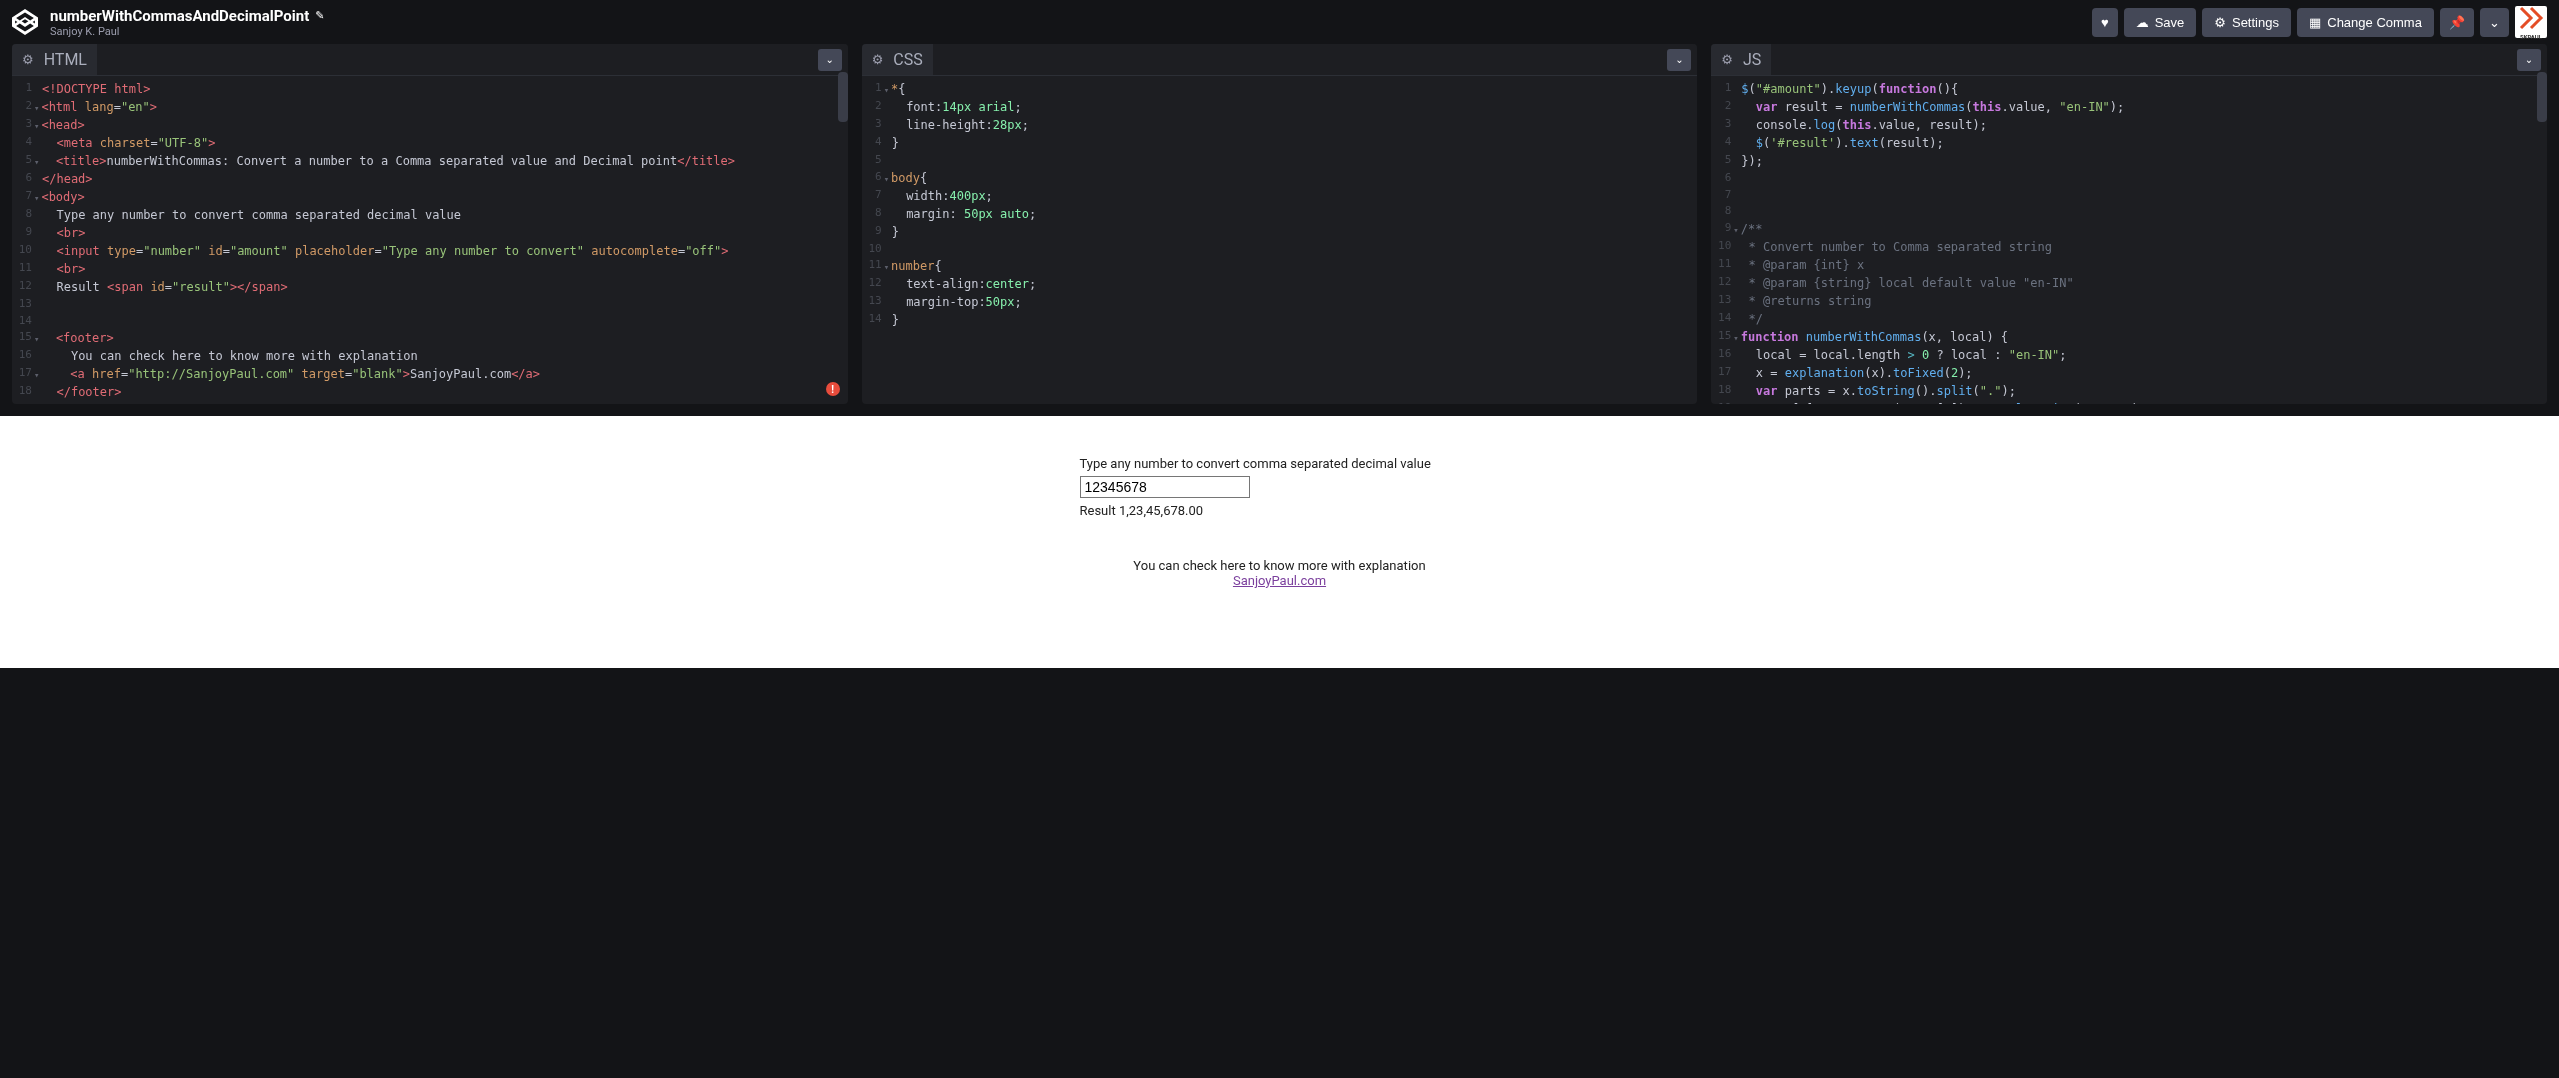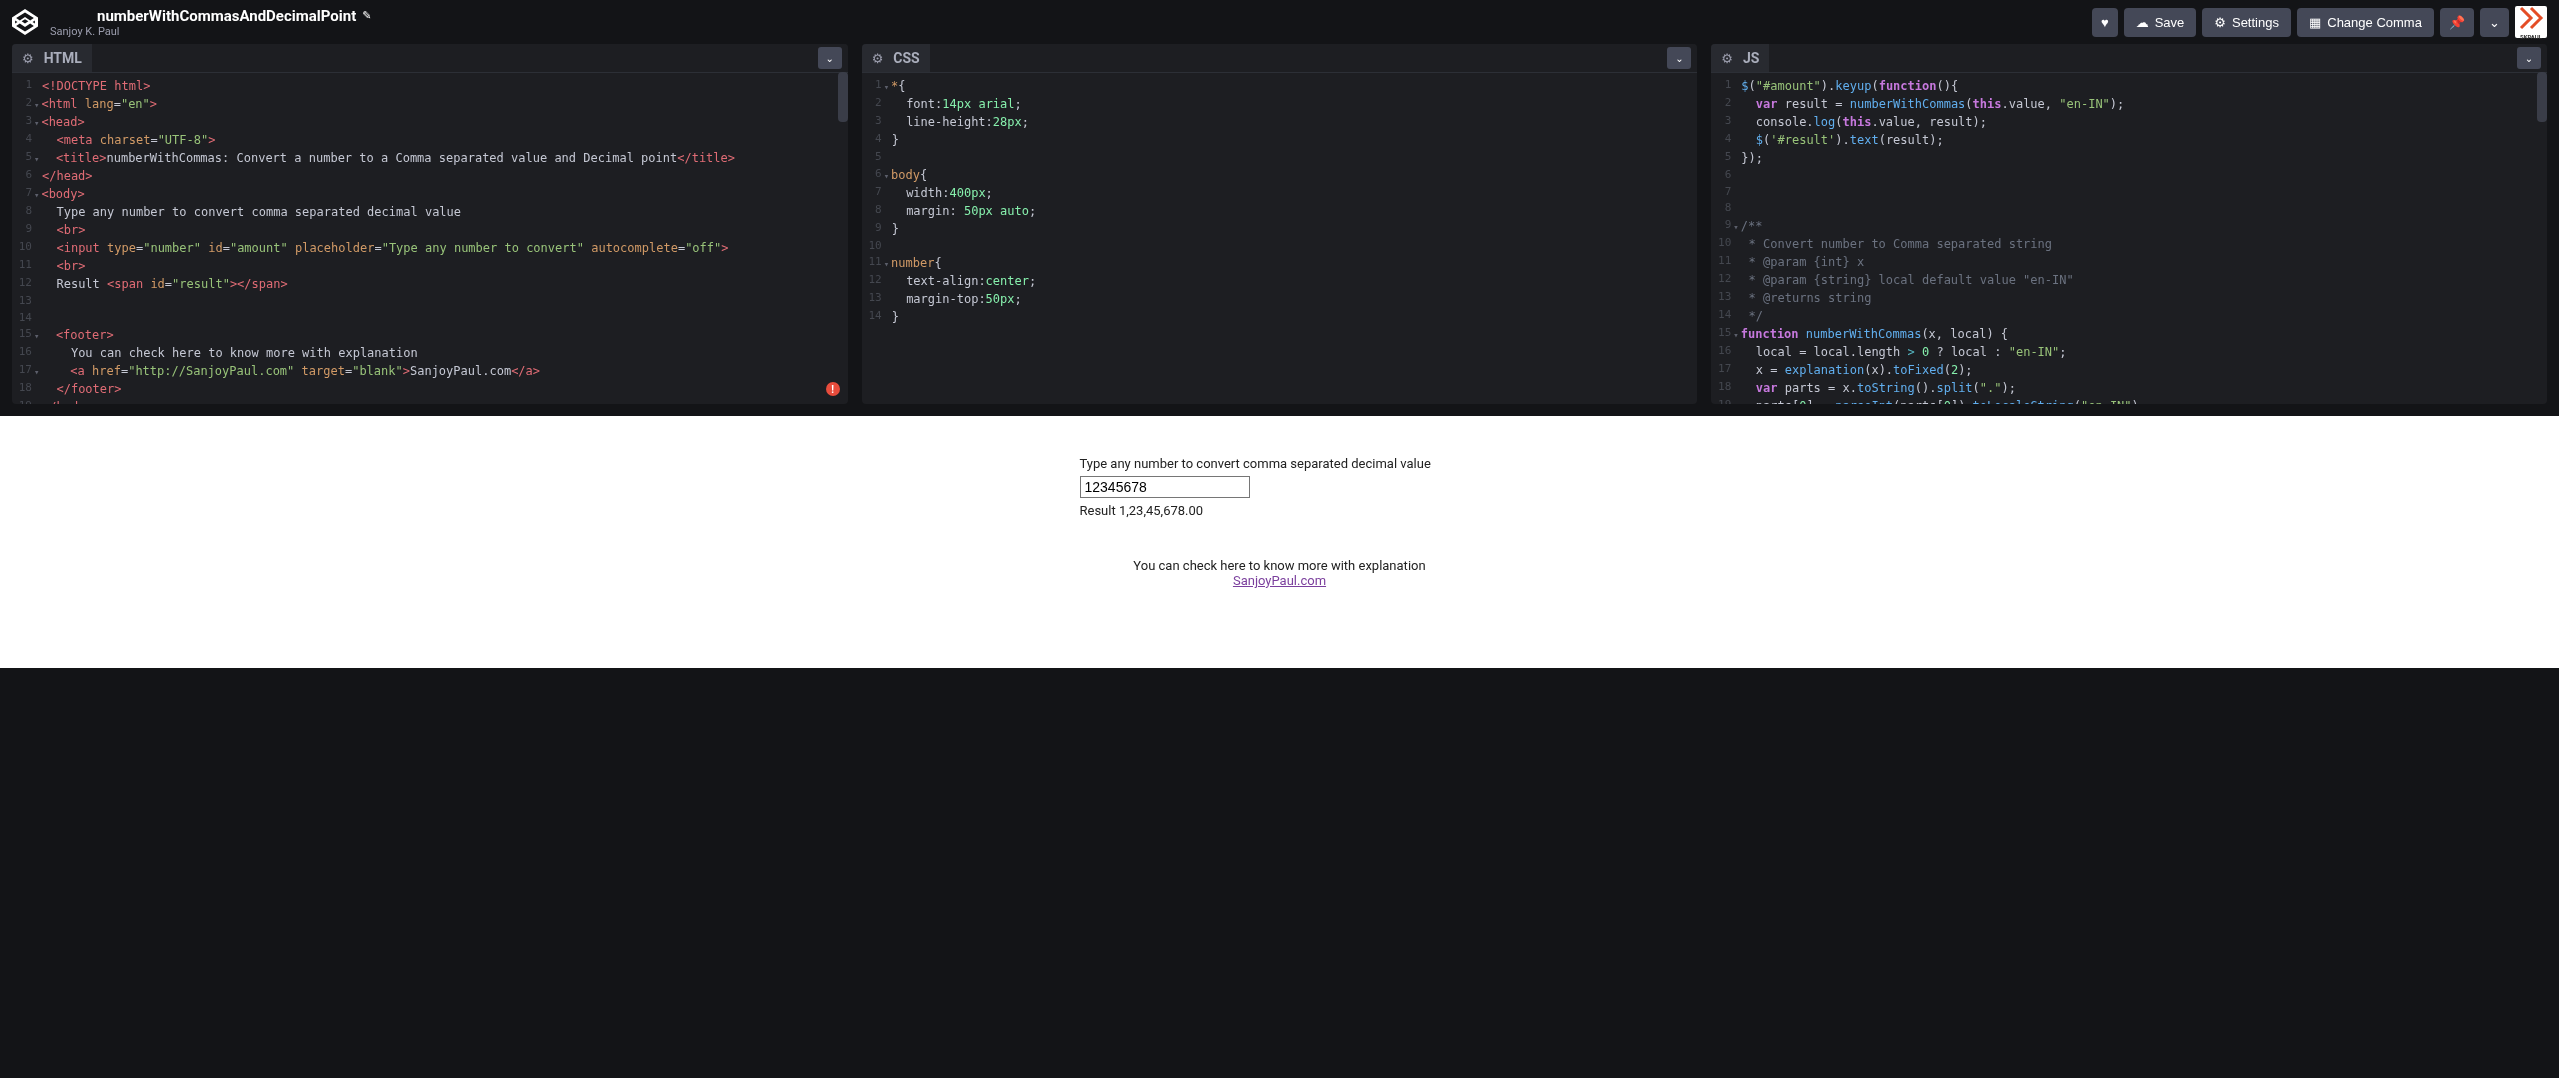--- a/index.html
+++ b/index.html
@@ -3,34 +3,34 @@
 <meta charset="utf-8">
 <style>
 * { margin:0; padding:0; box-sizing:border-box; }
 body { font-family: -apple-system, BlinkMacSystemFont, "Segoe UI", Roboto, sans-serif; background:#131417; color:#c5c8d4; font-size:13px; }
 .header { display:flex; align-items:center; justify-content:space-between; padding:6px 12px; background:#131417; }
 .header-left { display:flex; align-items:center; gap:12px; }
 .logo { width:26px; height:26px; display:flex; align-items:center; justify-content:center; }
 .logo svg { fill:#fff; }
 .title-block { display:flex; flex-direction:column; }
 .title-line { display:flex; align-items:center; gap:6px; }
-.title { color:#fff; font-weight:700; font-size:15px;margin-left:47px; }
+.title { color:#fff; font-weight:700; font-size:15px; }
 .edit-icon { color:#fff; font-size:11px; }
 .author { color:#9b9dad; font-size:11px; }
 .header-right { display:flex; gap:6px; align-items:center; }
 .btn { background:#444857; border:none; color:#fff; padding:7px 12px; border-radius:4px; font-size:13px; cursor:pointer; display:flex; align-items:center; gap:6px; }
 .btn.icon-only { padding:7px 9px; }
 .avatar { width:32px; height:32px; background:#fff; display:flex; align-items:center; justify-content:center; border-radius:2px; }
 .avatar-inner { color:#e44d26; font-weight:bold; font-size:9px; line-height:1; text-align:center; }
 .panels { display:flex; gap:14px; padding:0 12px 12px; height:372px; }
 .panel { flex:1; background:#1d1e22; display:flex; flex-direction:column; border-radius:4px; overflow:hidden; position:relative; }
 .panel-header { display:flex; align-items:center; justify-content:space-between; background:#1d1e22; border-bottom:1px solid #2c2f36; }
 .panel-title-wrap { display:flex; align-items:center; gap:10px; padding:6px 10px; background:#282a30; }
 .gear-small { color:#9b9dad; cursor:pointer; }
-.panel-title { color:#aaaebc; font-weight:700; font-size:14px; }
+.panel-title { color:#aaaebc; font-weight:400; font-size:16px; }
 .panel-collapse { background:#444857; color:#fff; border:none; width:24px; height:22px; border-radius:3px; cursor:pointer; margin-right:6px; display:flex; align-items:center; justify-content:center; font-size:10px; }
 .code-area { flex:1; overflow:auto; font-family: "Consolas", "Monaco", monospace; font-size:12px; line-height:1.5; padding:4px 0; position:relative; }
 .code-line { display:flex; }
 .gutter { width:30px; text-align:right; color:#44474f; padding-right:10px; flex-shrink:0; user-select:none; font-size:11px; }
 .code { white-space:pre-wrap; color:#c5c8d4; padding-right:12px; flex:1; }
 .code .tag { color:#e06c75; }
 .code .attr { color:#d19a66; }
 .code .str { color:#98c379; }
 .code .sel { color:#d19a66; }
 .code .prop { color:#c5c8d4; }

